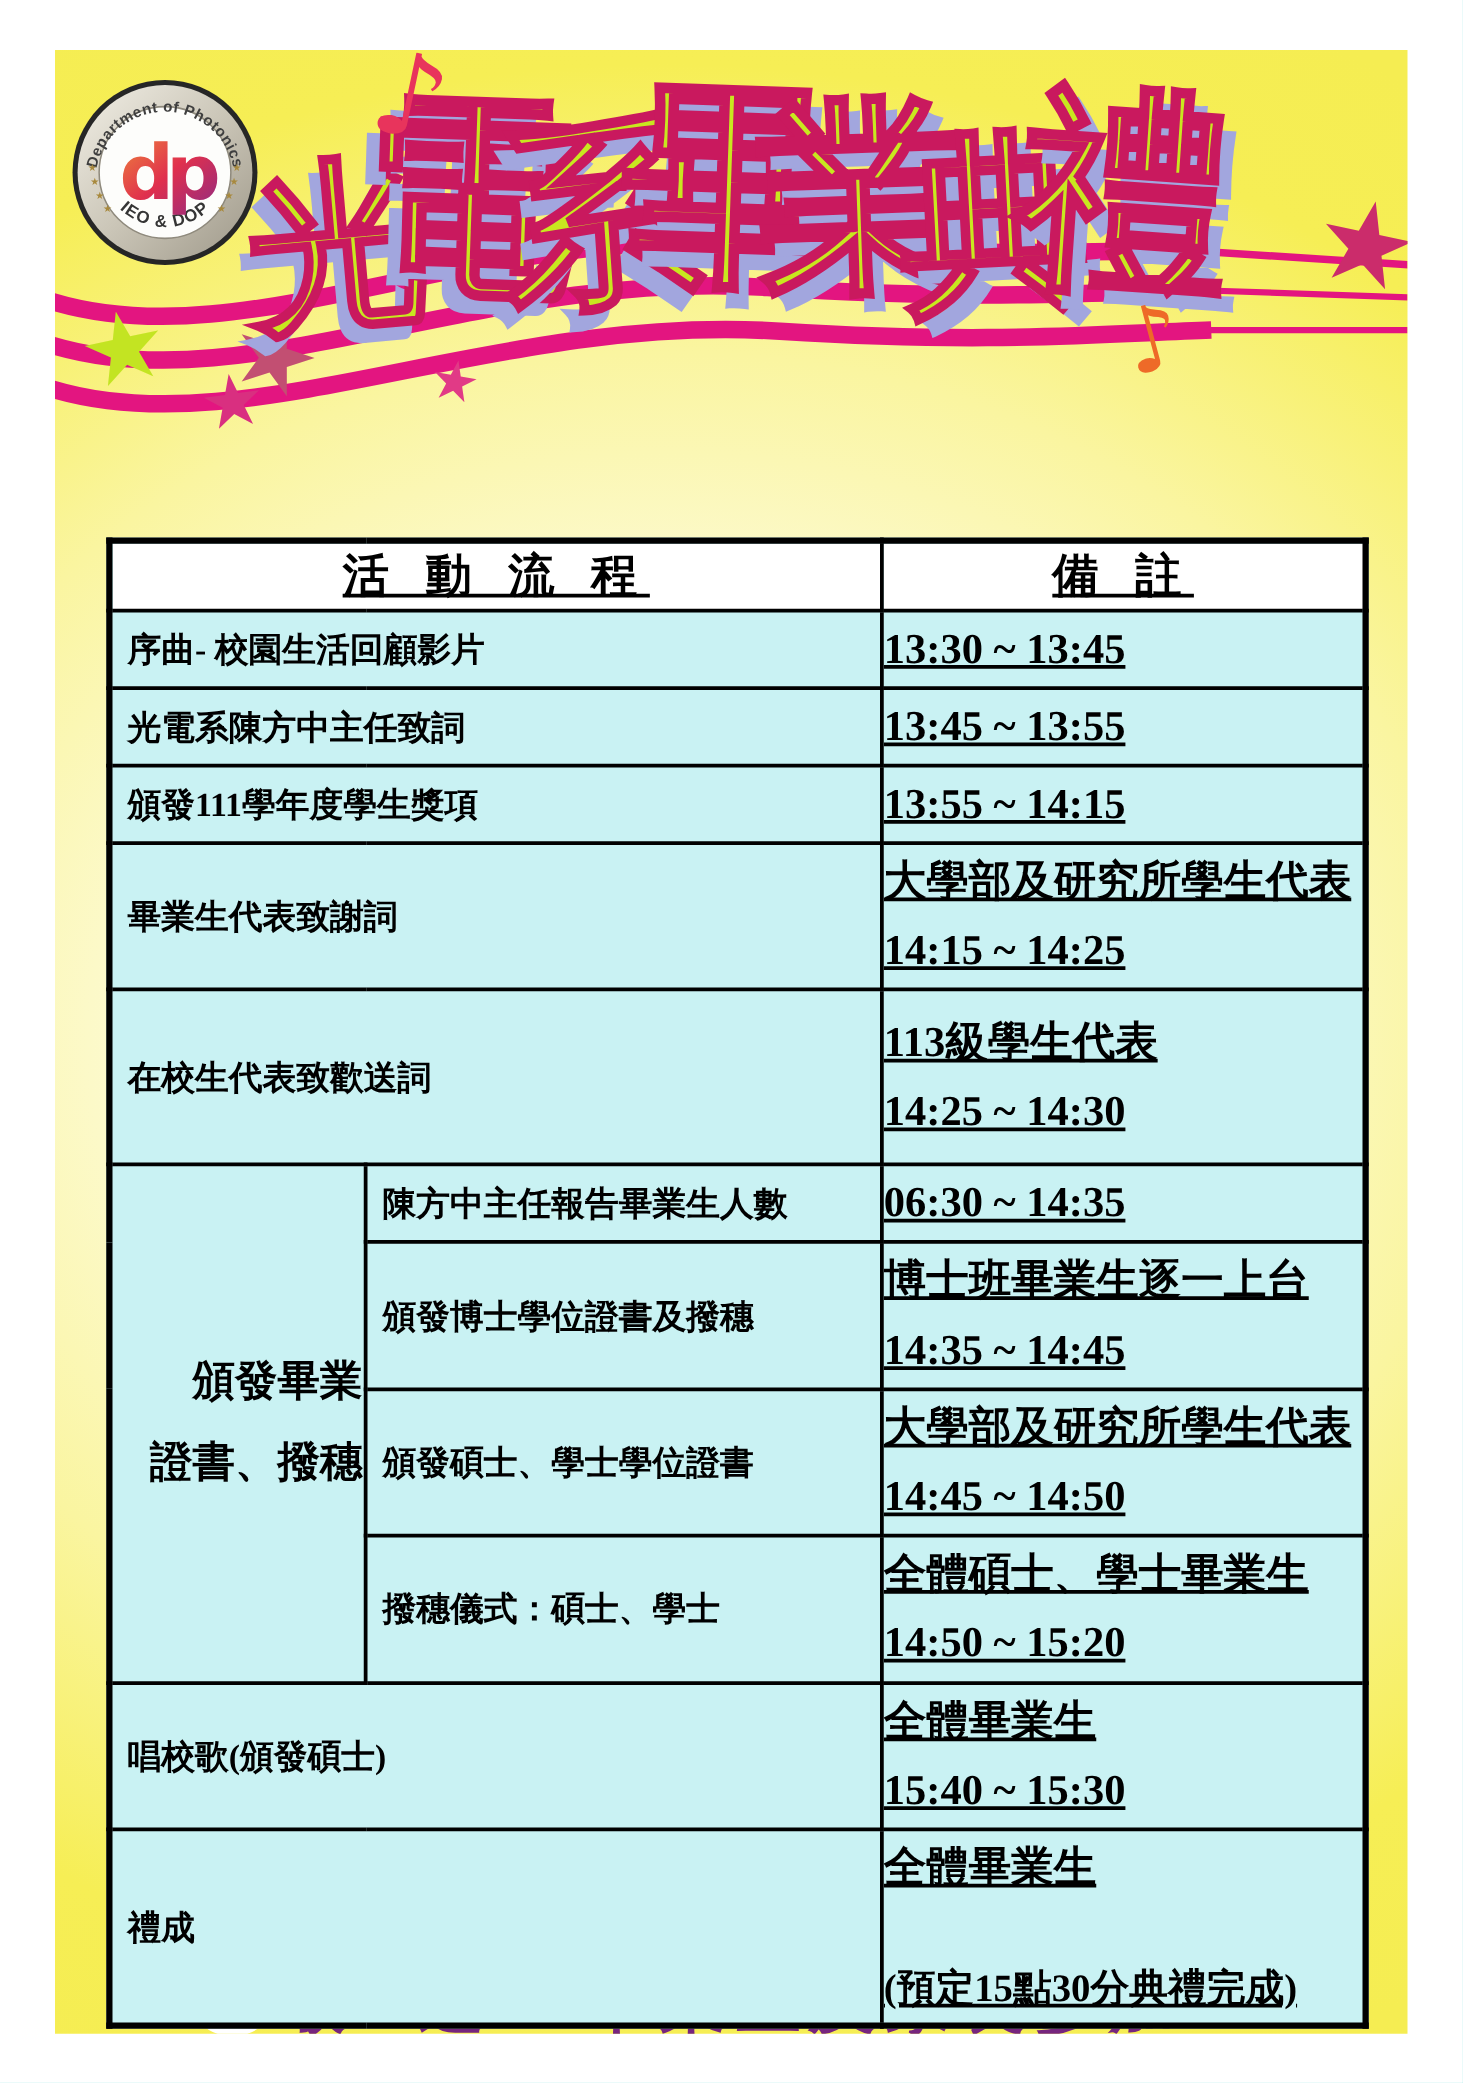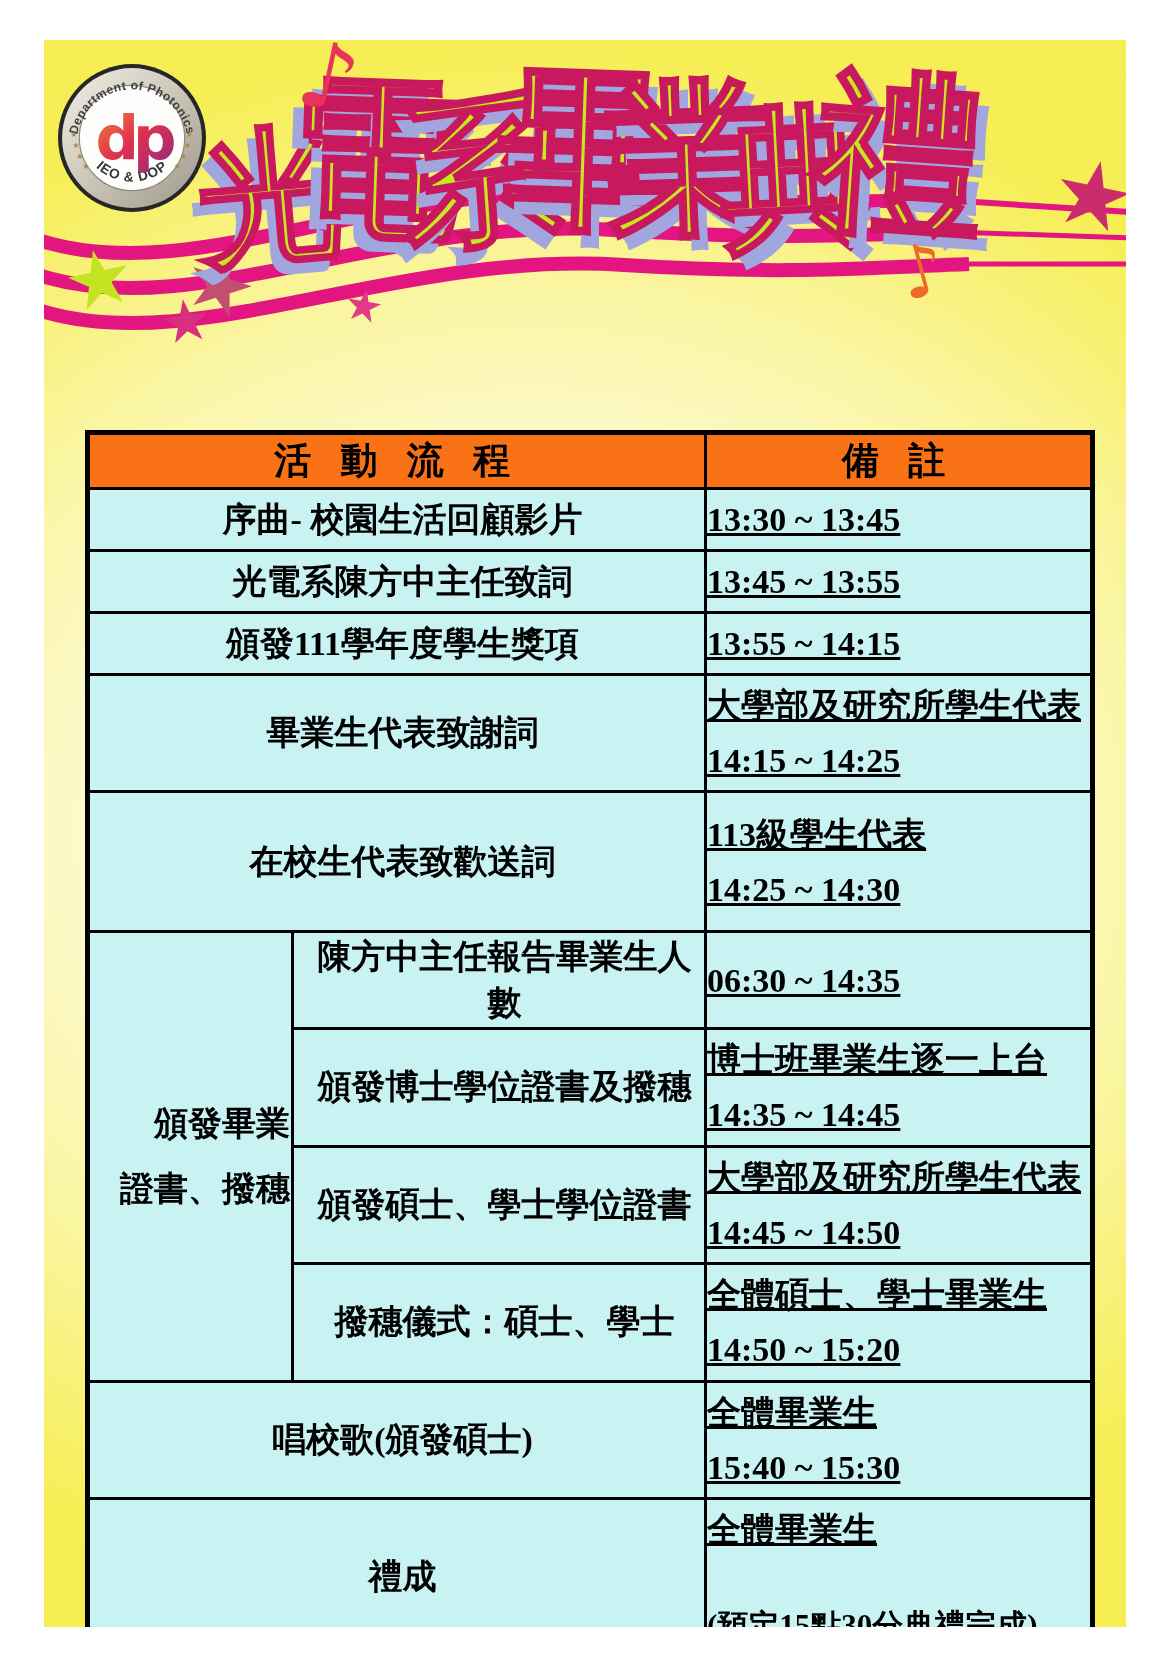--- a/index.html
+++ b/index.html
@@ -24,22 +24,22 @@
   .c6{left:771px;top:30px;font-size:170px;transform:rotate(4deg);text-shadow:12px 12px 0 #a2a6de;}
   
   .info{position:absolute;left:184px;top:250px;z-index:5;color:#000;font-weight:bold;
         font-family:"Liberation Serif","DejaVu Serif",serif;}
   .info .line{font-size:42px;line-height:60px;letter-spacing:1px;white-space:nowrap;}
   
   table.sched{position:absolute;left:41px;top:390px;width:1005px;z-index:5;border-collapse:collapse;
         table-layout:fixed;background:#c9f2f3;border:5px solid #000;color:#000;
         font-family:"Liberation Serif","DejaVu Serif",serif;font-weight:bold;}
   table.sched th,table.sched td{border:3px solid #000;overflow:hidden;}
-  table.sched th{background:#f97316;font-size:37px;letter-spacing:10px;text-align:center;}
-  td.act{text-align:center;padding-left:12px;font-size:34px;font-family:Liberation Serif, serif;}
+  table.sched th{background:#ffffff;font-size:37px;letter-spacing:10px;text-align:center;text-decoration:underline;}
+  td.act{text-align:left;padding-left:12px;font-size:27px;font-family:Liberation Serif, serif;}
   td.mergelbl{text-align:center;font-size:34px;}
   td.mergelbl .ml{line-height:1.9;text-align:right;}
   td.notec{text-align:left;font-size:34px;line-height:1.62;padding:2px 0;text-decoration:underline;}
   td.notec .nsmall{font-size:31px;margin-top:44px;}
   
   .foot-text{position:absolute;left:0;top:1528px;width:1082px;z-index:3;text-align:center;
              color:#76257e;font-weight:bold;font-size:53px;white-space:nowrap;}
   .foot-text .invite{letter-spacing:22px;margin-right:58px;}
   .foot-text .aud{letter-spacing:7px;}
   .ring{position:absolute;left:105px;top:1515px;width:60px;height:60px;border:7px solid #ffffff;

